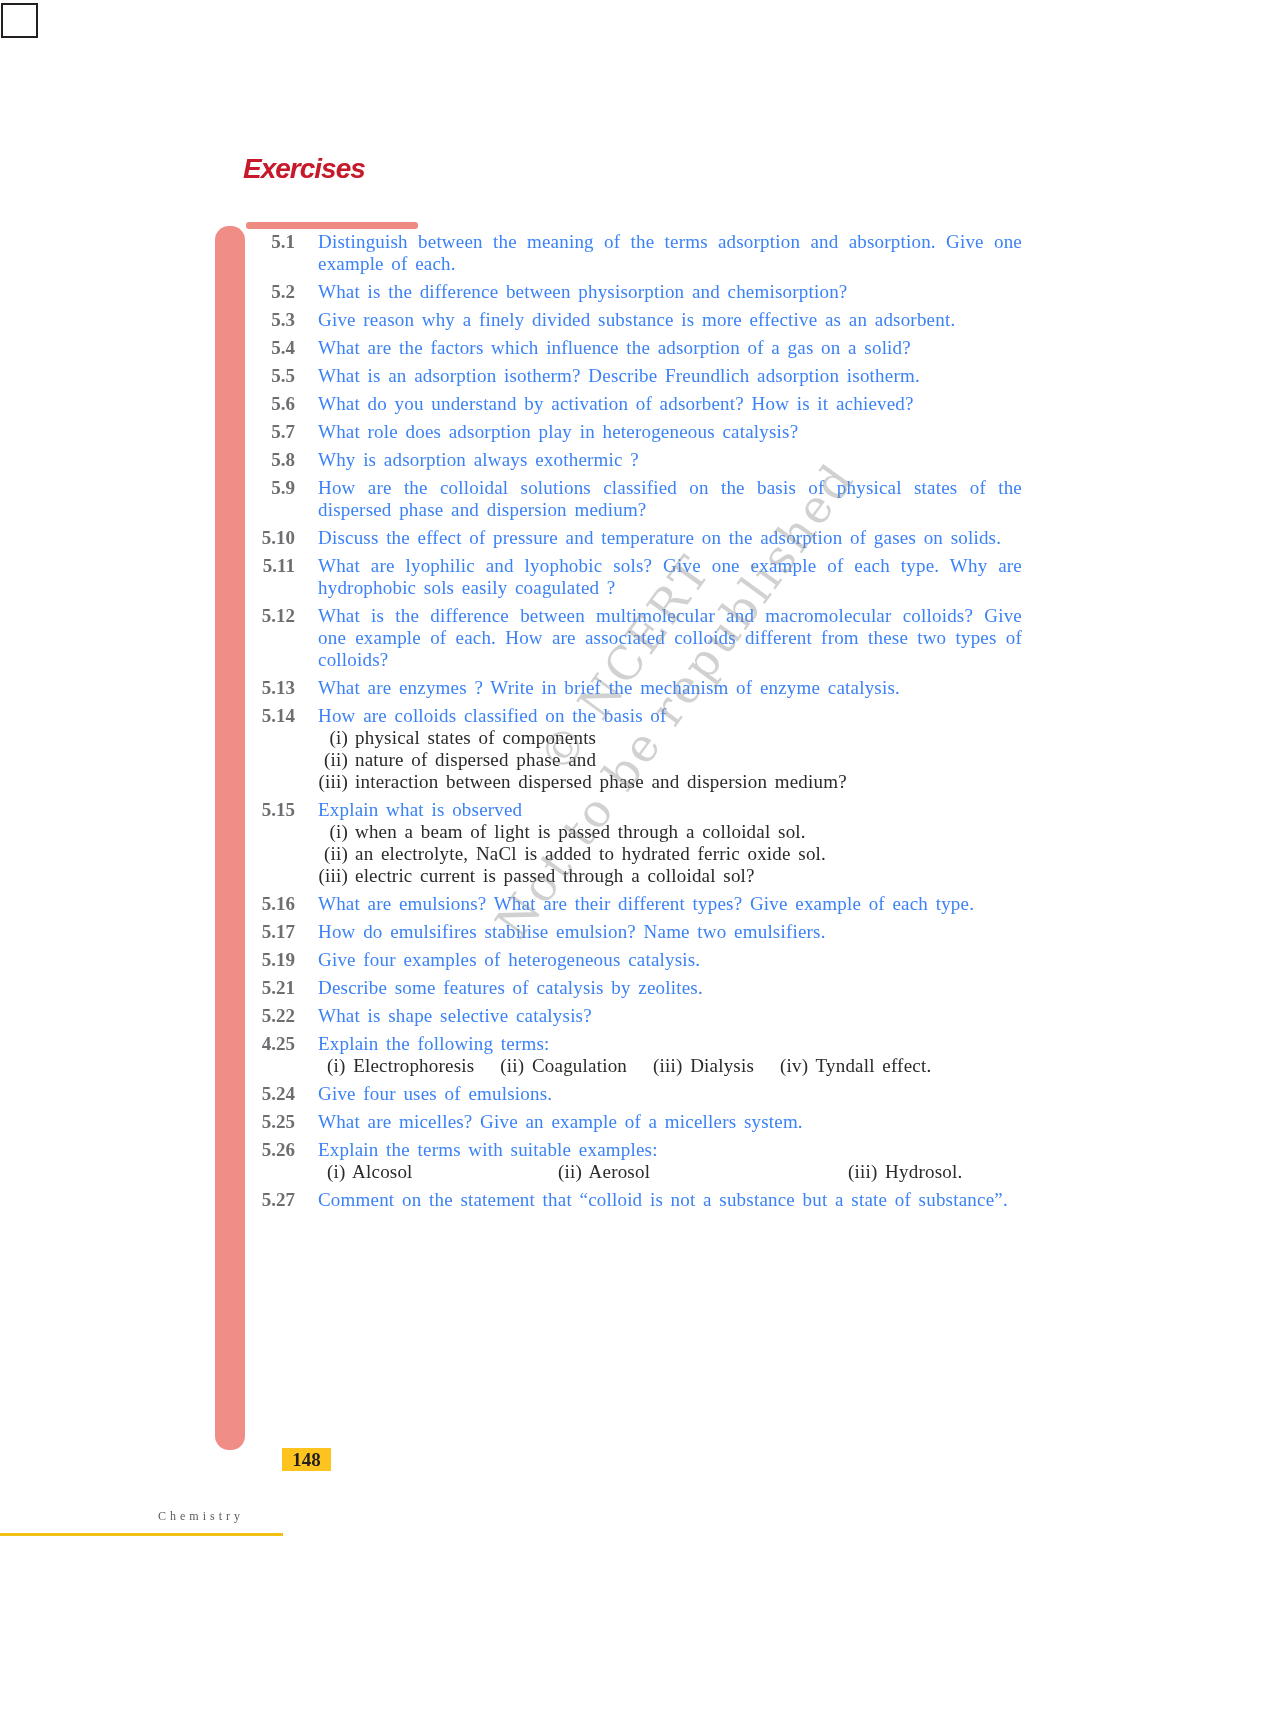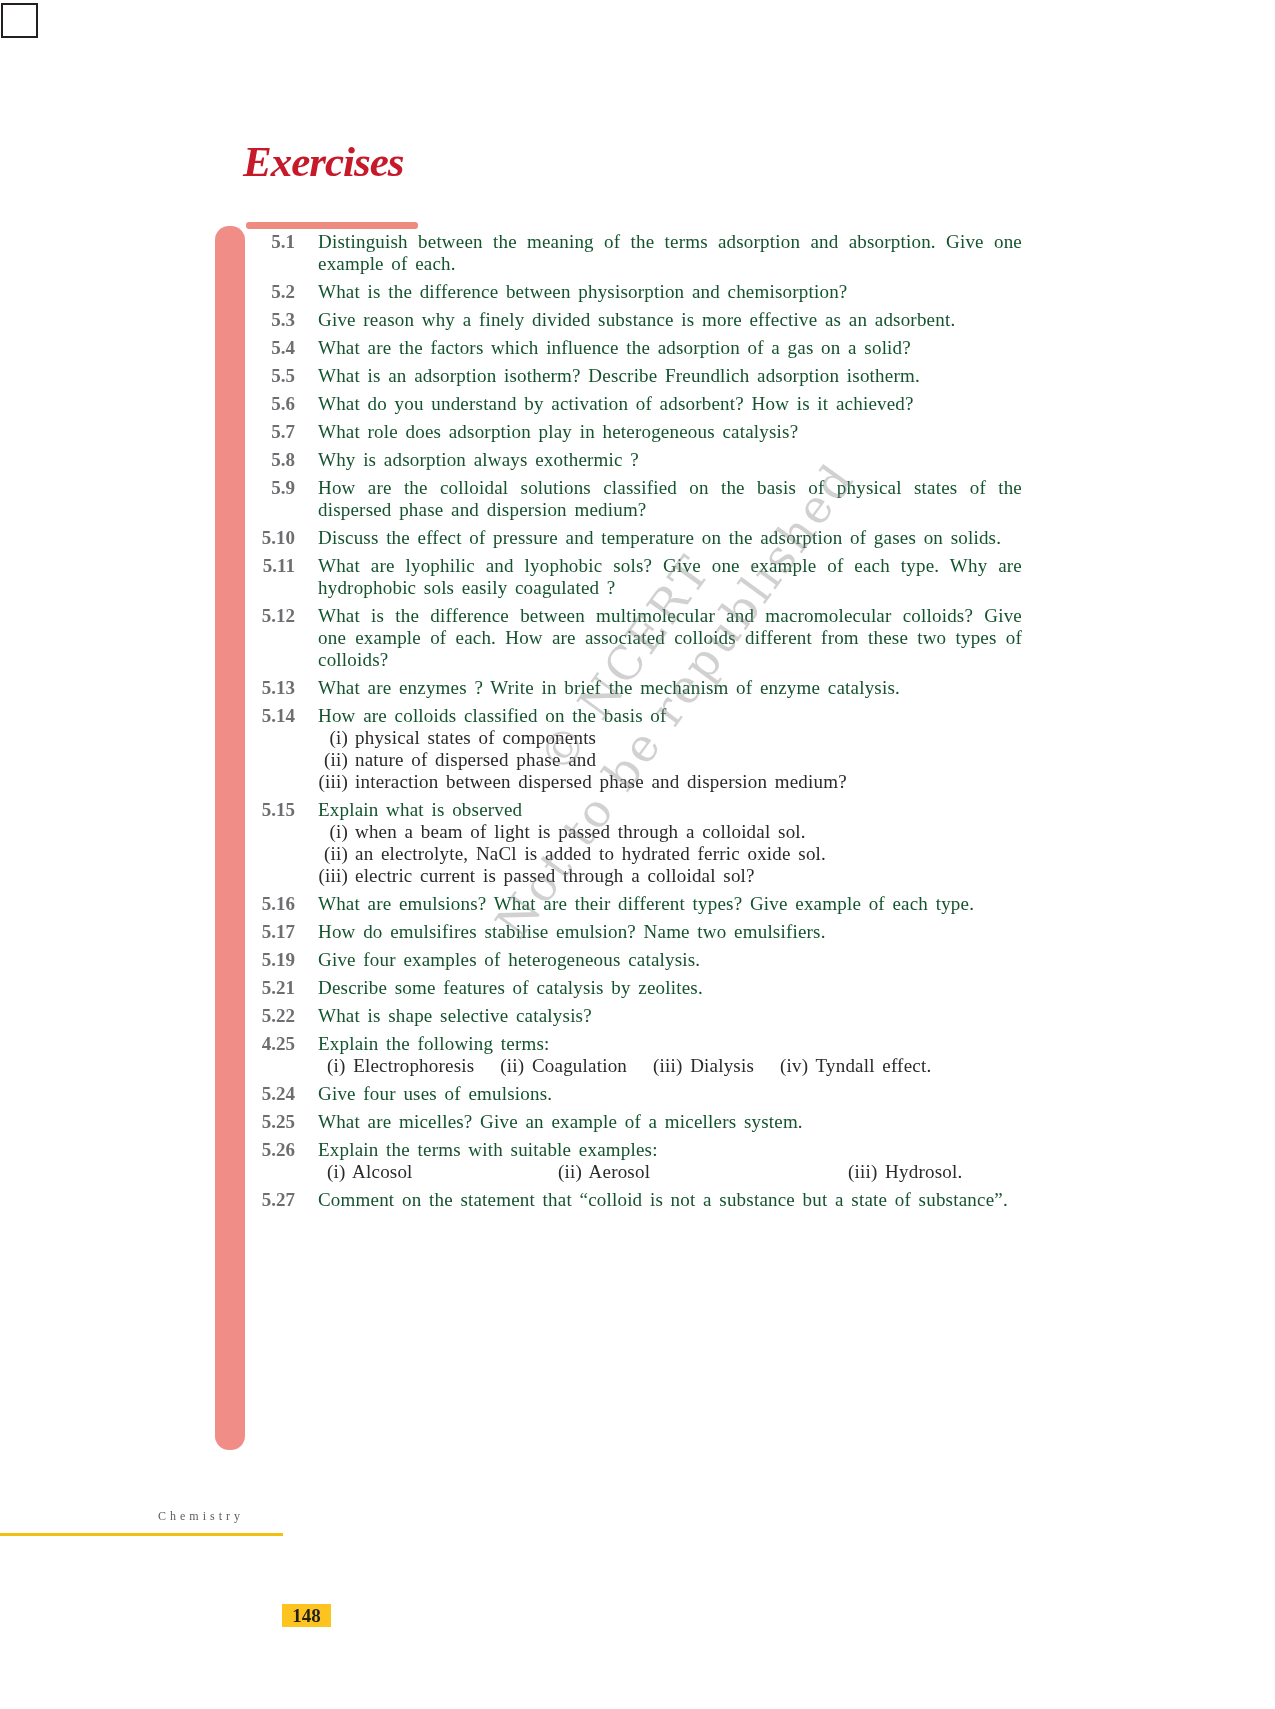--- a/index.html
+++ b/index.html
@@ -4,37 +4,37 @@
 <style>
   html,body{margin:0;padding:0;background:#ffffff;}
   #page{
     position:relative;width:1275px;height:1709px;background:#ffffff;
     font-family:"Liberation Serif",serif;color:#2b2a28;overflow:hidden;
   }
   
   .corner-mark{position:absolute;left:1px;top:3px;width:33px;height:31px;border:2px solid #231f20;background:#fff;}
   
   .ex-title{
-    position:absolute;left:243px;top:137px;
-    font-family:Liberation Serif, serif;font-style:italic;font-weight:bold;
-    font-size:43px;color:#c61a2b;letter-spacing:-1px;
+    position:absolute;left:243px;top:153px;
+    font-family:Liberation Sans, sans-serif;font-style:italic;font-weight:bold;
+    font-size:28px;color:#c61a2b;letter-spacing:-1px;
   }
   .ex-underline{position:absolute;left:246px;top:222px;width:172px;height:7px;background:#ef8a80;border-radius:3px;}
   .side-bar{position:absolute;left:215px;top:226px;width:30px;height:1224px;background:#f08d86;border-radius:14px;}
   
   #exercise-list{position:absolute;left:250px;top:231px;width:772px;}
   .q-row{display:flex;margin-bottom:6px;}
   .q-num{
     width:45px;flex-shrink:0;text-align:right;
     font-weight:bold;color:#6d6e71;font-size:19px;line-height:22px;
   }
   .q-body{margin-left:23px;flex:1;font-size:19px;line-height:22px;}
   .q-text{
     margin:0;text-align:justify;text-align-last:left;
-    word-spacing:0.14em;letter-spacing:0.2px;color:#14532d;
+    word-spacing:0.14em;letter-spacing:0.2px;color:#3b82f6;
   }
   .q-sub{display:flex;word-spacing:0.14em;letter-spacing:0.2px;}
   .q-marker{width:30px;flex-shrink:0;text-align:right;margin-right:7px;}
   .q-subtext{flex:1;text-align:left;}
   .q-inline{padding-left:9px;word-spacing:0.14em;letter-spacing:0.2px;}
   .q-inline span{margin-right:26px;}
   .q-cols{display:flex;padding-left:9px;word-spacing:0.14em;letter-spacing:0.2px;}
   .q-cols .col-0{width:231px;flex-shrink:0;}
   .q-cols .col-1{width:290px;flex-shrink:0;}
   
@@ -45,21 +45,21 @@
     font-family:"DejaVu Serif",serif;font-size:46px;line-height:1.35;
     letter-spacing:3px;pointer-events:none;z-index:5;
   }
   
   .footer-rule{position:absolute;left:0;top:1533px;width:283px;height:3px;background:#f0c113;}
   .subject-label{
     position:absolute;left:158px;top:1509px;font-size:12px;color:#5b5c60;
     letter-spacing:4px;font-family:"Liberation Serif",serif;
   }
   .page-number-badge{
-    position:absolute;left:282px;top:1604px;width:49px;height:23px;
+    position:absolute;left:282px;top:1448px;width:49px;height:23px;
     background:#fdc41f;color:#231f20;font-size:19px;font-weight:bold;
     text-align:center;line-height:23px;font-family:"Liberation Serif",serif;
   }
   .year-label{
     position:absolute;left:0;right:0;top:1645px;text-align:center;
     font-family:"Liberation Sans",sans-serif;font-size:17px;color:#1a1a1a;
   }
 </style>
 </head>
 <body>

